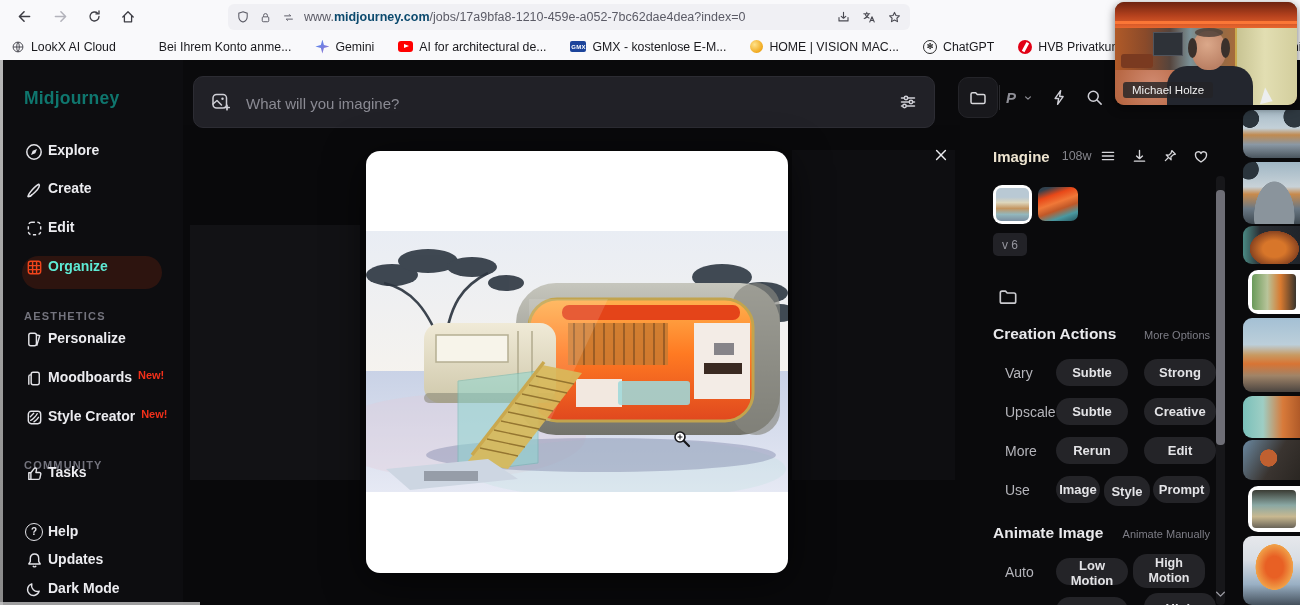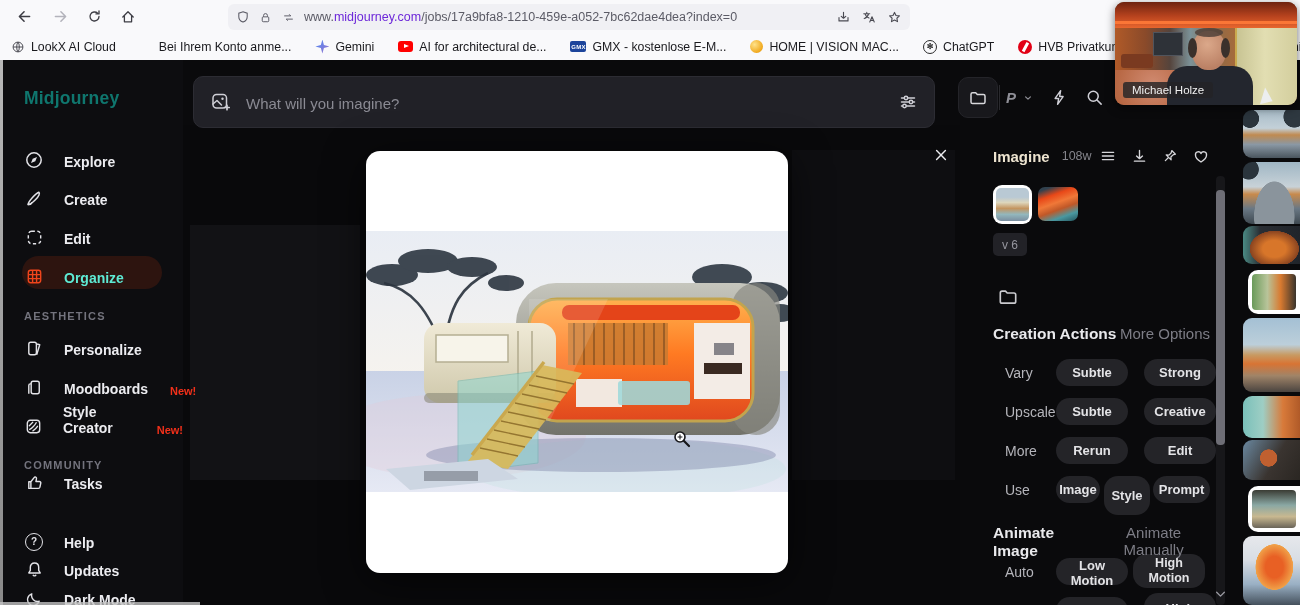--- a/index.html
+++ b/index.html
@@ -8,21 +8,21 @@
   .abs{position:absolute;}
   svg{display:block;}
   
   .browser{left:0;top:0;width:1300px;height:60px;background:#f9f9fb;z-index:5;}
   .toolbar{left:0;top:0;width:100%;height:33px;display:flex;align-items:center;}
   .navbtn{width:28px;height:26px;display:grid;place-items:center;color:#3d3d44;}
   .navbtn.dis{color:#b3b3bb;}
   .urlbar{position:absolute;left:228px;top:4px;width:682px;height:26px;background:#f0f0f4;
     border-radius:6px;display:flex;align-items:center;padding:0 8px;box-sizing:border-box;color:#5b5b66;}
   .urltext{font-size:12.5px;white-space:nowrap;overflow:hidden;margin-left:8px;flex:1;}
-  .urltext .dom{color:#6d28d9;font-weight:400;}
+  .urltext .dom{color:#0c4a6e;font-weight:700;}
   .urlicons{display:flex;align-items:center;gap:10px;color:#4a4a52;}
   
   .bookmarks{left:0;top:33px;width:100%;height:27px;display:flex;align-items:center;gap:24px;
     padding-left:10px;box-sizing:border-box;}
   .bm{display:flex;align-items:center;gap:6px;font-size:12.3px;color:#1a1a1e;white-space:nowrap;}
   .fav{width:15px;height:15px;flex:0 0 auto;display:grid;place-items:center;box-sizing:border-box;}
   .fav-ms{display:grid;grid-template:1fr 1fr / 1fr 1fr;gap:1.5px;width:13px;height:13px;}
   .fav-ms i{display:block;}
   .fav-gem{width:14px;height:14px;background:linear-gradient(135deg,#4c8bf5,#9b72cb);
     clip-path:polygon(50% 0,61% 39%,100% 50%,61% 61%,50% 100%,39% 61%,0 50%,39% 39%);}
@@ -36,21 +36,21 @@
     place-items:center;font-size:8px;color:#2b2b2b;font-weight:700;}
   .fav-hvb{width:14px;height:14px;background:#e20015;border-radius:50%;position:relative;}
   .fav-hvb:after{content:"";position:absolute;left:6px;top:2px;width:2.5px;height:10px;background:#fff;transform:rotate(28deg);}
   .fav-bk{width:15px;height:12px;border:1.3px solid #c02018;border-radius:2px;color:#c02018;
     font-size:6.2px;font-weight:700;display:grid;place-items:center;}
   
   .edge-left{left:0;top:60px;width:3px;height:545px;background:linear-gradient(#d6d6d6,#9f9f9f);opacity:.85;z-index:4;}
   .edge-bottom{left:0;top:602px;width:200px;height:3px;background:#c3c3c3;opacity:.8;z-index:4;}
   .sidebar{left:0;top:60px;width:183px;height:545px;background:#0d0d10;z-index:2;}
   .logo{position:absolute;left:24px;top:28px;color:#0f766e;font-size:17.5px;font-weight:700;letter-spacing:.2px;}
-  .nav-item{position:absolute;left:24px;display:flex;align-items:flex-end;gap:20px;color:#ececf0;
+  .nav-item{position:absolute;left:24px;display:flex;align-items:flex-start;gap:4px;color:#ececf0;
     font-size:14px;font-weight:700;height:28px;}
   .nav-item .ni{color:#e3e3e8;display:grid;place-items:center;width:20px;}
   .sec-h{position:absolute;left:24px;color:#73737d;font-size:11px;font-weight:700;letter-spacing:1.2px;}
   .badge-new{color:#f2301a;font-size:11px;font-weight:700;margin-left:2px;}
   .organize-pill{position:absolute;left:22px;top:196px;width:140px;height:33px;border-radius:18px;
     background:rgba(242,66,13,.14);}
   .org{color:#5eead4;}
   .org .ni{color:#f0451c;}
   .qicon{width:16px;height:16px;border:1.7px solid currentColor;border-radius:50%;display:grid;
     place-items:center;font-size:10px;font-weight:700;line-height:1;}
@@ -83,29 +83,29 @@
   .thumb1{left:993px;top:185px;width:39px;height:39px;background:#fff;border-radius:9px;padding:3px;box-sizing:border-box;z-index:2;}
   .thumb1 .mini{width:100%;height:100%;border-radius:5px;
     background:linear-gradient(180deg,#b9c9d4 28%,#ddd6bc 44%,#c49560 62%,#93b7bd 80%,#7a8ea0 100%);}
   .thumb2{left:1038px;top:187px;width:40px;height:34px;border-radius:7px;z-index:2;
     background:linear-gradient(160deg,#31414e 10%,#e84818 28%,#f07838 46%,#c05828 62%,#4a98a0 80%,#24555e 100%);}
   .vchip{left:993px;top:233px;height:23px;padding:0 9px;background:#222227;border-radius:5px;
     display:flex;align-items:center;font-size:12px;color:#96969e;z-index:2;}
   .p-folder{left:997px;top:286px;color:#cacace;z-index:2;}
   .p-head-row{left:978px;width:232px;display:flex;align-items:baseline;z-index:2;}
   .p-head{margin-left:15px;font-size:15.5px;font-weight:700;color:#e9e9ec;}
-  .p-link{margin-left:auto;font-size:15px;color:#7d7d86;text-align:center;}
+  .p-link{margin-left:auto;font-size:11px;color:#7d7d86;}
   .prow{left:978px;width:232px;height:30px;z-index:2;}
   .plabel{position:absolute;left:27px;top:50%;transform:translateY(-50%);font-size:14px;color:#b5b5bb;}
   .pbtn{position:absolute;background:#242428;border-radius:14px;color:#e3e3e6;font-size:13px;
     font-weight:700;display:grid;place-items:center;text-align:center;}
   .pb1{left:78px;width:72px;height:27px;top:1px;}
   .pb2{left:166px;width:72px;height:27px;top:1px;text-align:center;}
   .pb-img{left:78px;width:44px;height:27px;top:1px;}
-  .pb-sty{left:126px;width:46px;height:39px;top:1px;}
+  .pb-sty{left:126px;width:46px;height:30px;top:1px;}
   .pb-pro{left:175px;width:57px;height:27px;top:1px;}
   .pb-high{left:155px;width:72px;height:34px;top:-3px;line-height:1.2;font-size:12.5px;}
   
   .sb-track{left:1216px;top:176px;width:9px;height:429px;background:#17171a;border-radius:4px;z-index:2;}
   .sb-thumb{left:1216px;top:190px;width:9px;height:255px;background:#6e6e76;border-radius:4px;z-index:2;}
   .sb-chev{color:#9a9aa2;z-index:2;}
   
   .strip{left:1240px;top:60px;width:60px;height:545px;background:#0a0a0c;z-index:1;}
   .sth{position:absolute;right:0;border-radius:9px 0 0 9px;overflow:hidden;}
   

